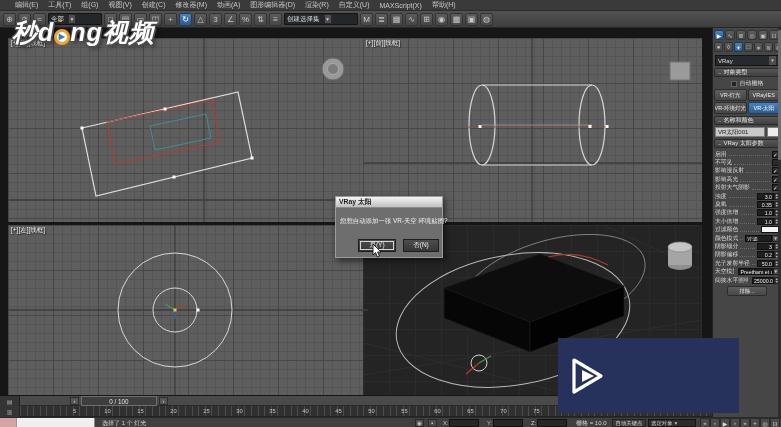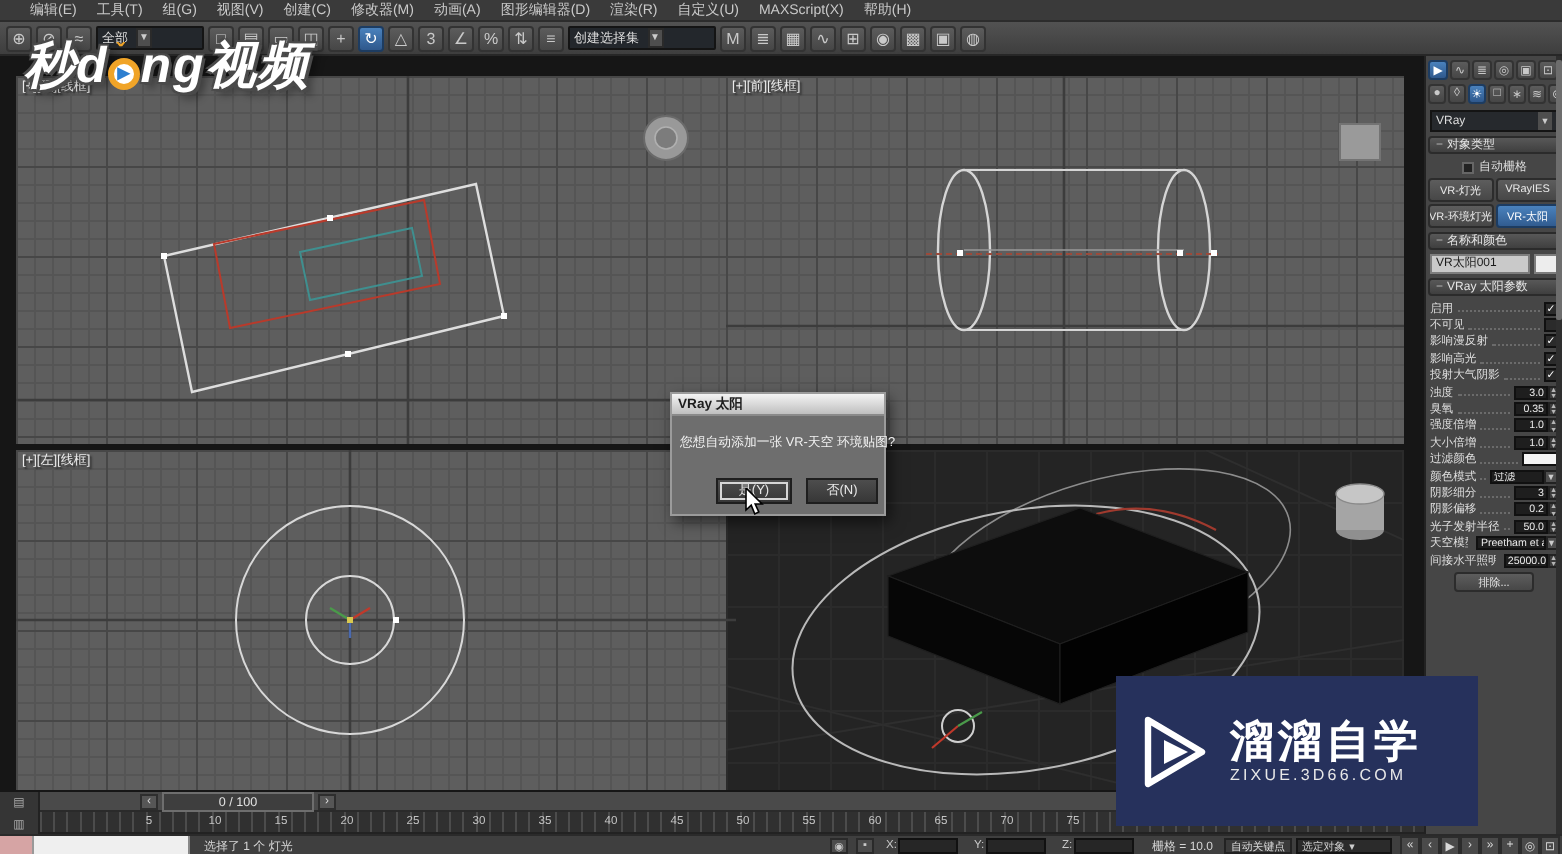--- a/index.html
+++ b/index.html
@@ -505,19 +505,15 @@
       </span>
   </div>
 
   <div class="wm-top"><span>秒d</span><span class="wm-o">▶</span><span>ng</span><span>视频</span></div>
 
   <div class="wm-bottom">
     <svg width="40" height="46" viewBox="0 0 40 46">
       <path d="M7 7 L34 23 L7 39 Z" fill="none" stroke="#fff" stroke-width="3.2" stroke-linejoin="round"></path>
       <polygon points="15,17 27,23 15,29" fill="#fff"></polygon>
     </svg>
-    <div>
-      <div class="wm-title">溜溜自学</div>
-      <div class="wm-url">ZIXUE.3D66.COM</div>
-    </div>
   </div>
 
 </div>
 
 </body></html>

